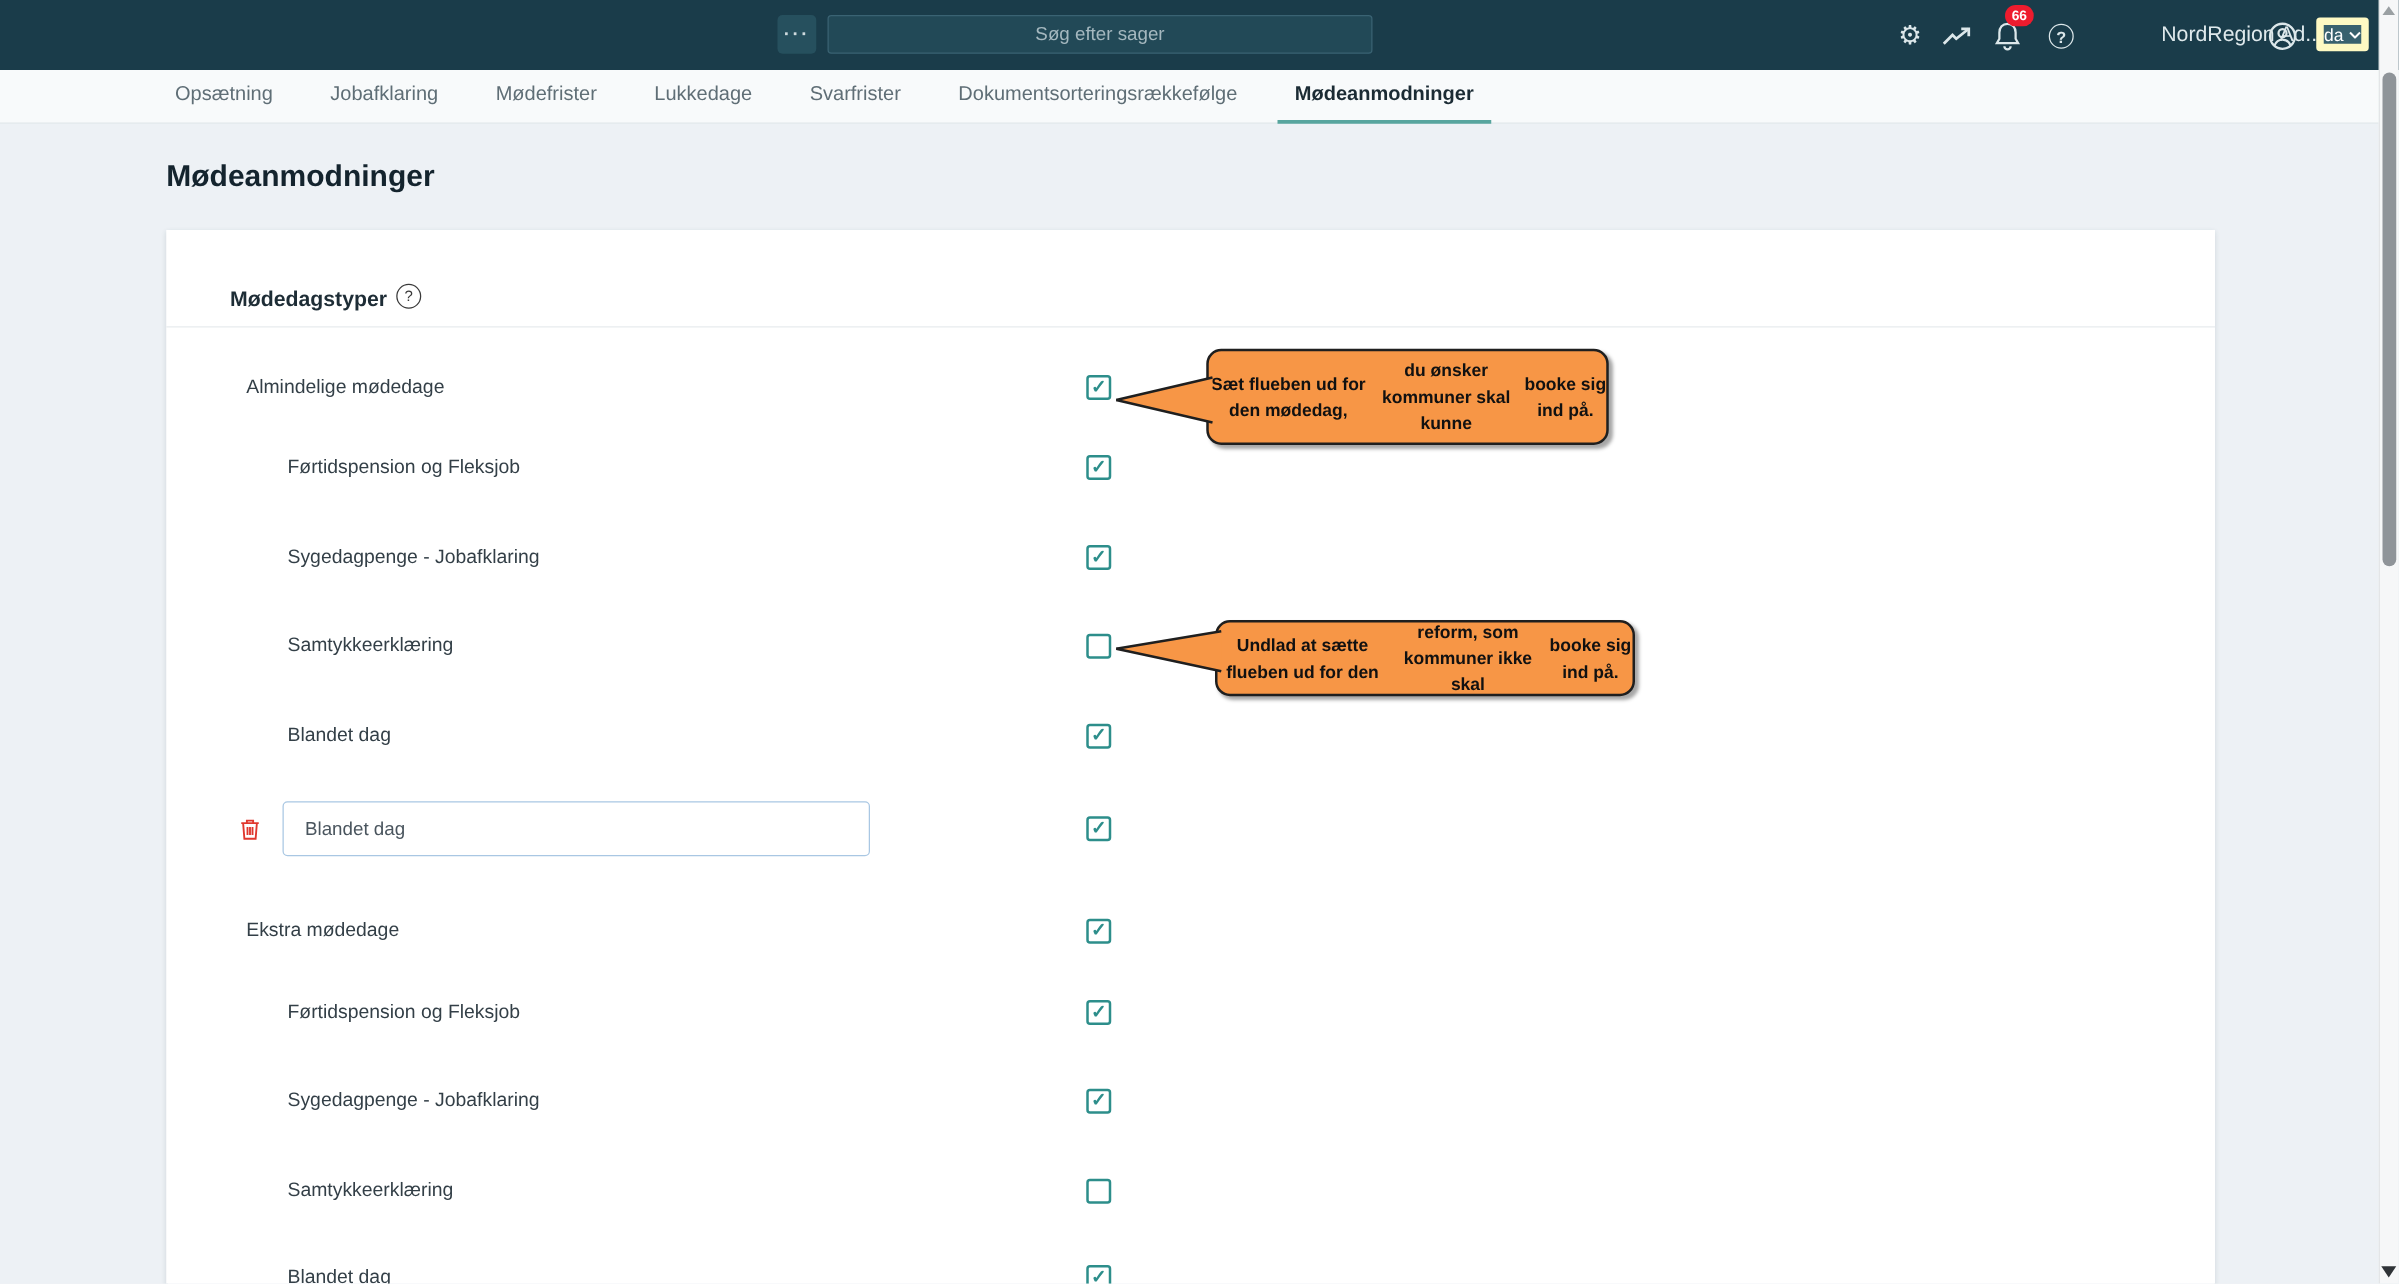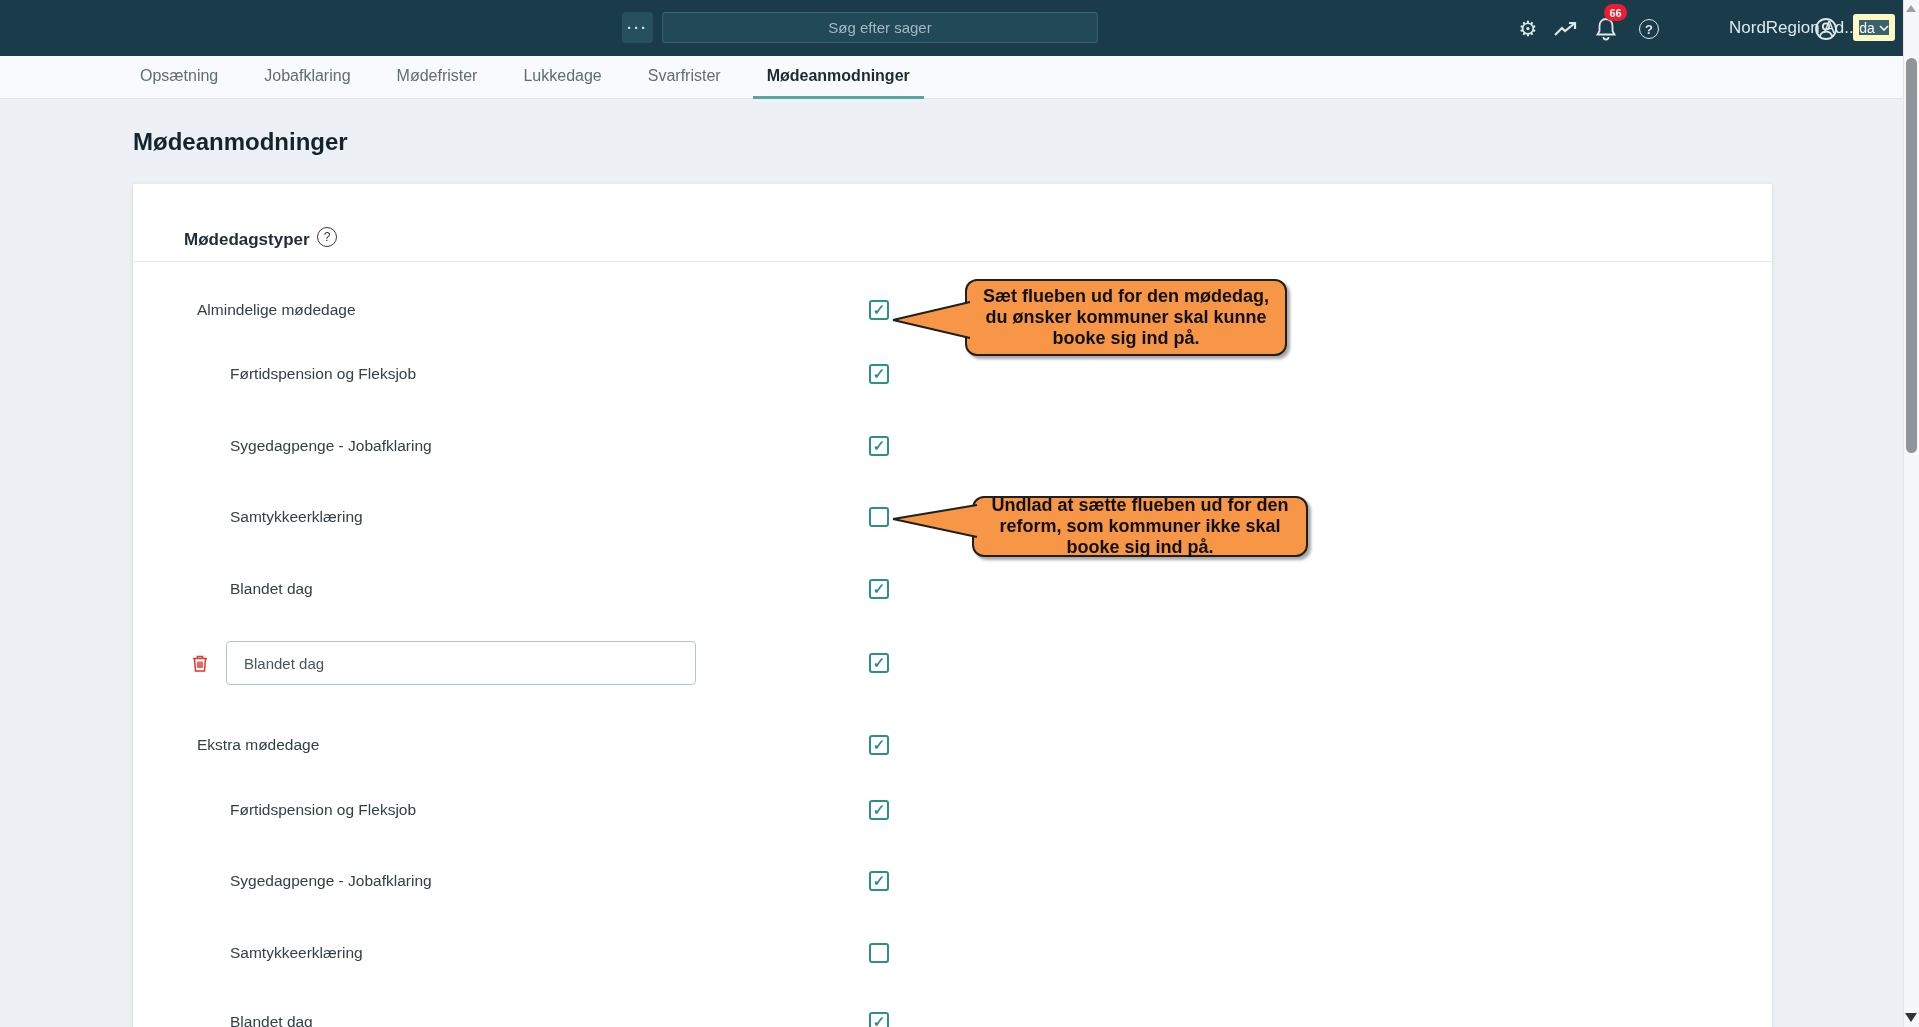--- a/index.html
+++ b/index.html
@@ -65,22 +65,22 @@
   .cbx{position:absolute;left:736px;top:12px;width:20px;height:20px;box-sizing:border-box;
        border:2px solid #2d8e8b;border-radius:3px;background:#fff;color:#2d8e8b;
        font-size:15px;font-weight:700;line-height:15px;text-align:center;cursor:pointer;}
   .trash{position:absolute;left:58px;top:13px;width:18px;height:19px;cursor:pointer;}
   .custom-input{position:absolute;left:93px;top:0;width:470px;height:44px;box-sizing:border-box;
                 border:1px solid #a9c7e3;border-radius:4px;background:#fff;padding:0 17px;
                 font-size:15px;color:#4a555e;font-family:"Liberation Sans",sans-serif;outline:none;}
 
   
   .callout{position:absolute;background:#f79646;border:2px solid #1f1f1f;border-radius:12px;
-           box-shadow:3px 3px 3px rgba(0,0,0,0.35);display:flex;flex-direction:column;
-           align-items:center;justify-content:center;font-size:18px;font-weight:700;
+           box-shadow:3px 3px 3px rgba(0,0,0,0.35);display:flex;flex-direction:row;
+           align-items:center;justify-content:center;font-size:14px;font-weight:700;
            color:#111;line-height:21px;text-align:center;box-sizing:border-box;}
   .t1{left:965px;top:279px;width:322px;height:77px;}
   .t2{left:972px;top:496px;width:336px;height:61px;}
   .wedge{position:absolute;}
   .w1{left:880px;top:294px;}
   .w2{left:880px;top:498px;}
 
   
   .sb-track{position:absolute;left:1903px;top:0;width:16px;height:1027px;background:#f6f7f8;
             border-left:1px solid #e3e5e7;box-sizing:border-box;}
@@ -142,20 +142,21 @@
       </svg>
     </div>
   </div>
 
   <div class="tabbar">
     <div class="tab">Opsætning</div>
     <div class="tab">Jobafklaring</div>
     <div class="tab">Mødefrister</div>
     <div class="tab">Lukkedage</div>
     <div class="tab">Svarfrister</div>
+    <div class="tab">Dokumentsorteringsrækkefølge</div>
     <div class="tab active">Mødeanmodninger</div>
   </div>
 
   <div class="page-title">Mødeanmodninger</div>
 
   <div class="card">
     <div class="sec-head">Mødedagstyper</div>
     <div class="sec-help">?</div>
     <div class="sec-divider"></div>
 

